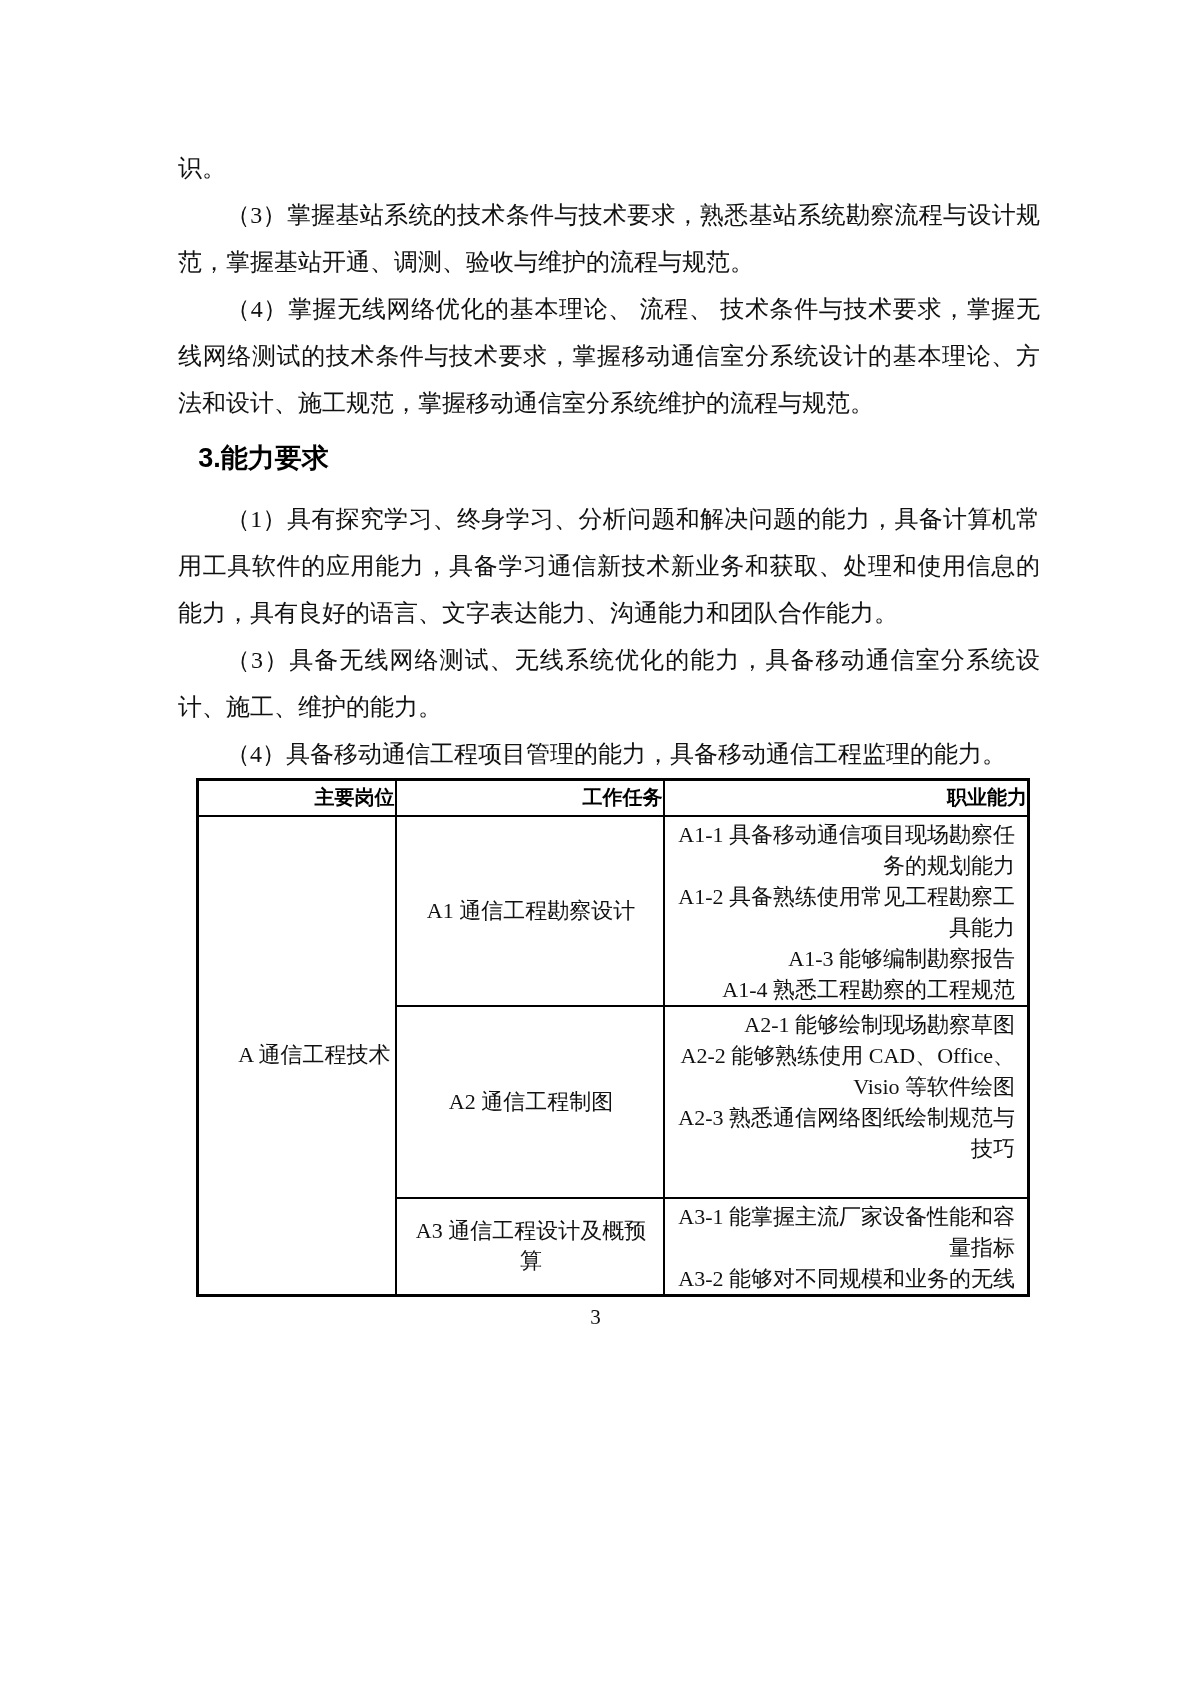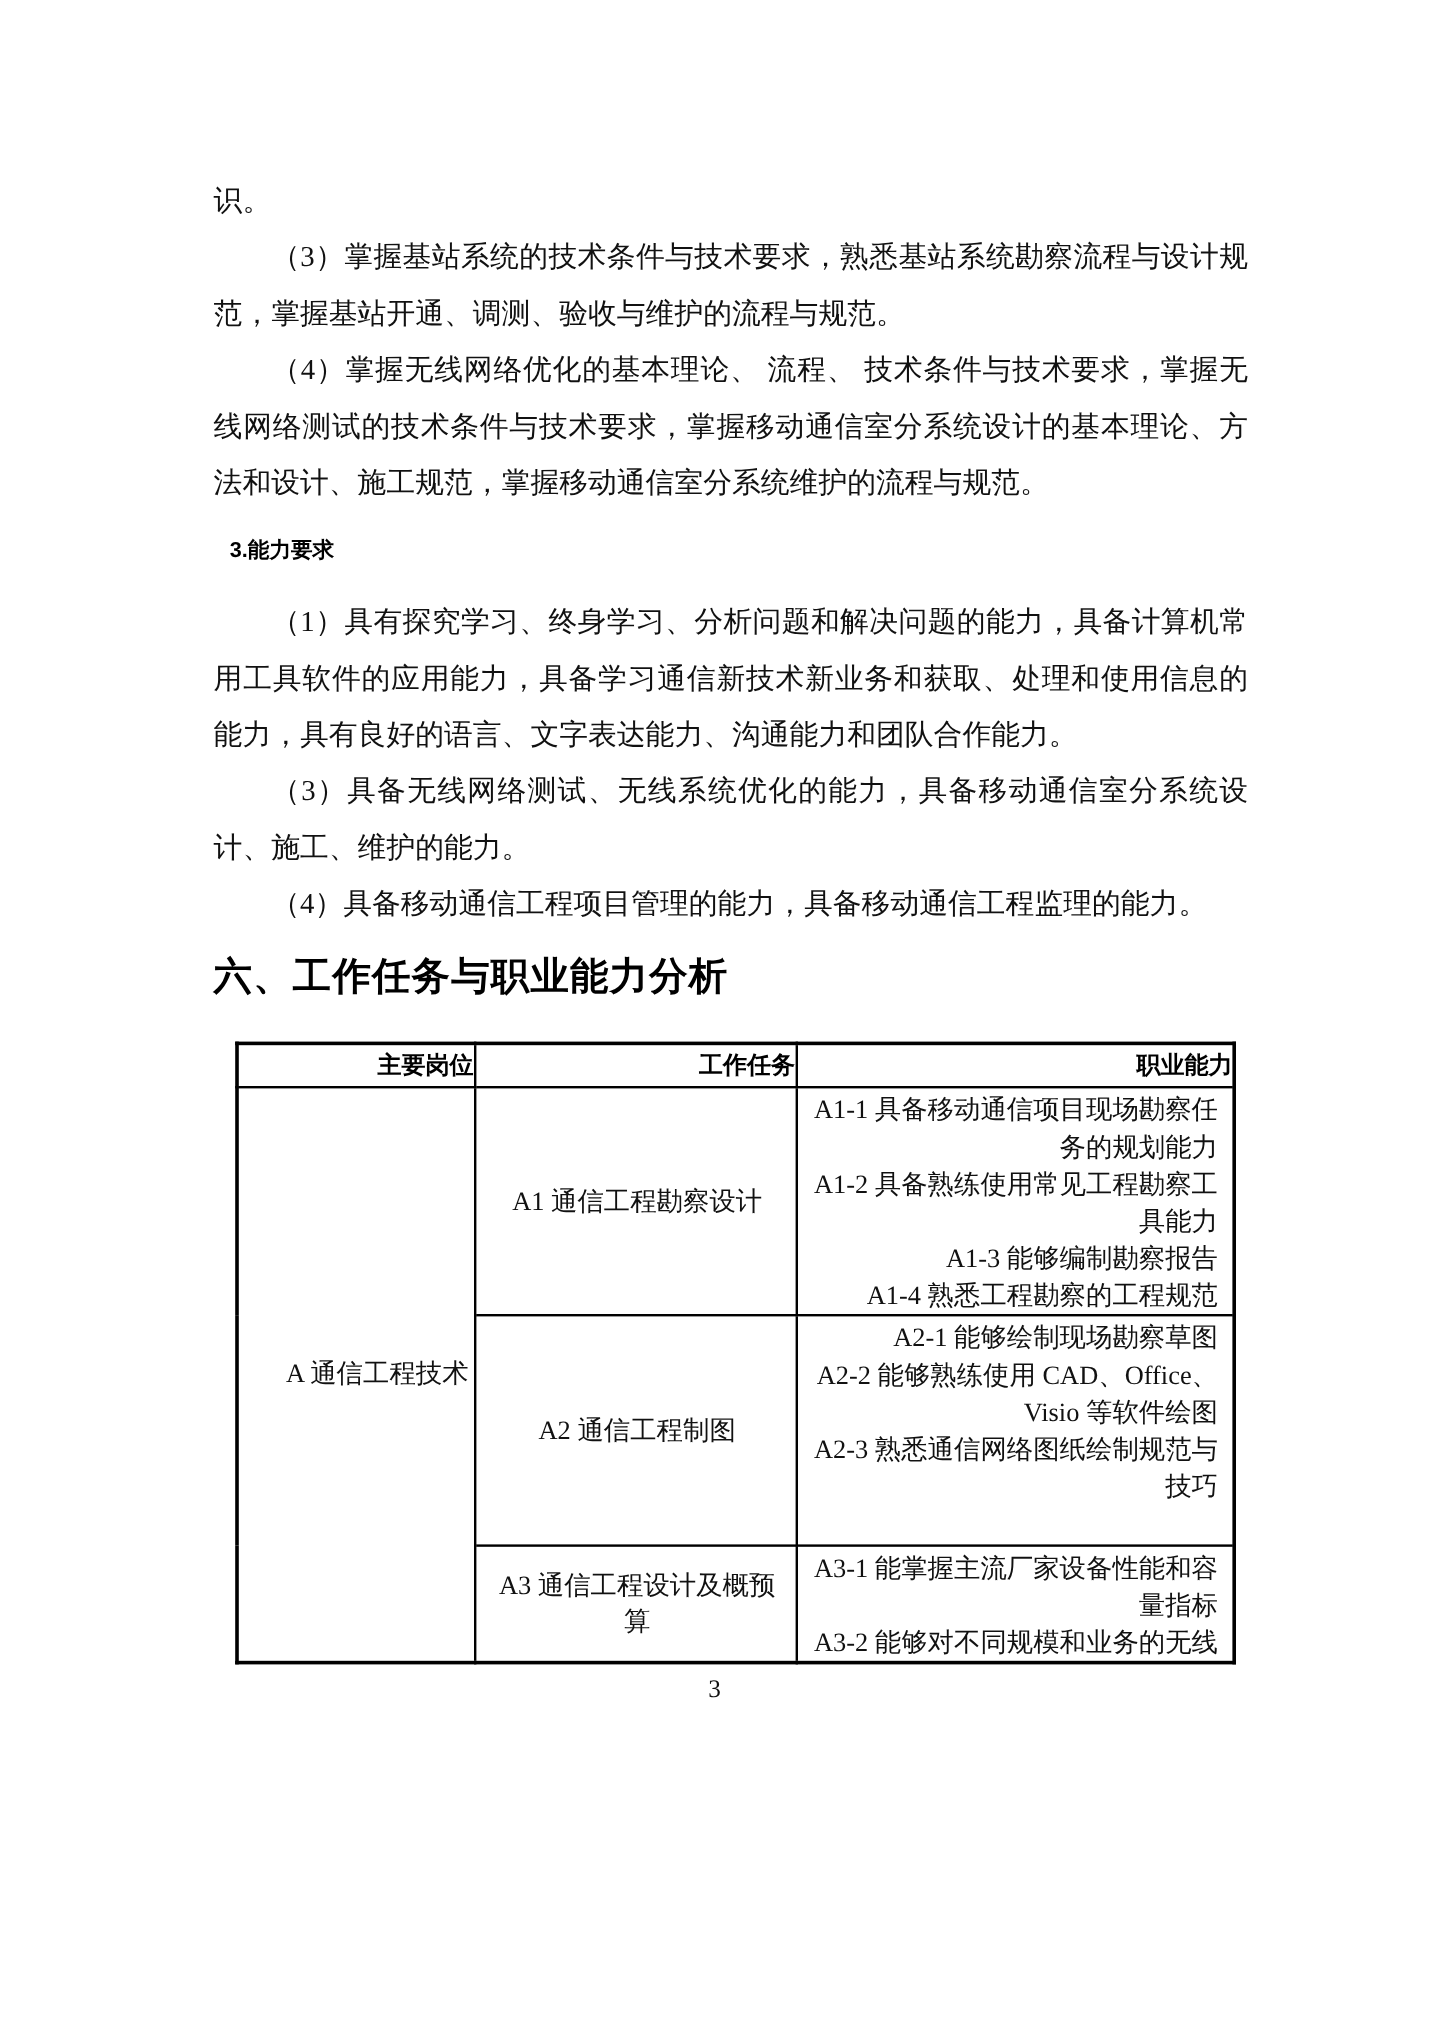--- a/index.html
+++ b/index.html
@@ -19,21 +19,21 @@
   p.body {
     font-size: 24px;
     line-height: 47px;
     text-align: justify;
     text-indent: 2em;
     color: #111111;
   }
   p.body.no-indent { text-indent: 0; }
   h3.sub-heading {
     font-family: "Liberation Sans", "DejaVu Sans", sans-serif;
-    font-size: 18px;
+    font-size: 27px;
     font-weight: bold;
     line-height: 47px;
     margin: 8px 0 14px 0;
     text-indent: 0.75em;
     color: #000000;
   }
   h2.section-heading {
     font-family: "Liberation Sans", "DejaVu Sans", sans-serif;
     font-size: 32px;
     font-weight: bold;
@@ -106,21 +106,20 @@
     <p class="body no-indent">识。</p>
     <p class="body">（3）掌握基站系统的技术条件与技术要求，熟悉基站系统勘察流程与设计规范，掌握基站开通、调测、验收与维护的流程与规范。</p>
     <p class="body">（4）掌握无线网络优化的基本理论、 流程、 技术条件与技术要求，掌握无线网络测试的技术条件与技术要求，掌握移动通信室分系统设计的基本理论、方法和设计、施工规范，掌握移动通信室分系统维护的流程与规范。</p>
 
     <h3 class="sub-heading">3.能力要求</h3>
 
     <p class="body">（1）具有探究学习、终身学习、分析问题和解决问题的能力，具备计算机常用工具软件的应用能力，具备学习通信新技术新业务和获取、处理和使用信息的能力，具有良好的语言、文字表达能力、沟通能力和团队合作能力。</p>
     <p class="body">（3）具备无线网络测试、无线系统优化的能力，具备移动通信室分系统设计、施工、维护的能力。</p>
     <p class="body">（4）具备移动通信工程项目管理的能力，具备移动通信工程监理的能力。</p>
 
-    <h2 class="section-heading">六、工作任务与职业能力分析</h2>
 
     <table class="tasks">
       <colgroup>
         <col style="width:198px">
         <col style="width:268px">
         <col style="width:365px">
       </colgroup>
       <thead>
         <tr>
           <th>主要岗位</th>

